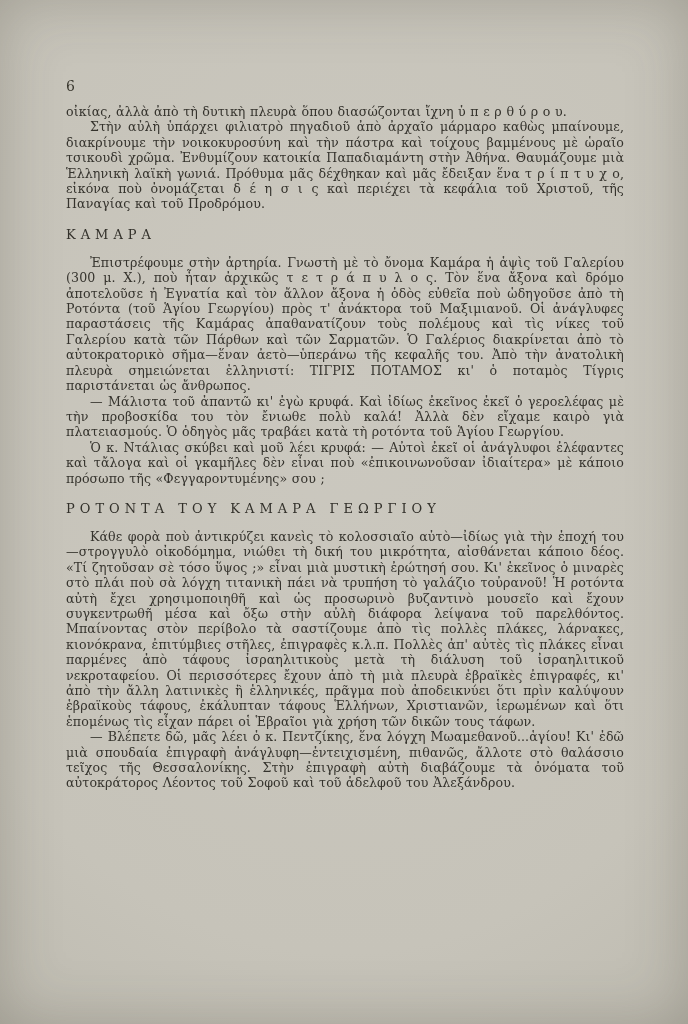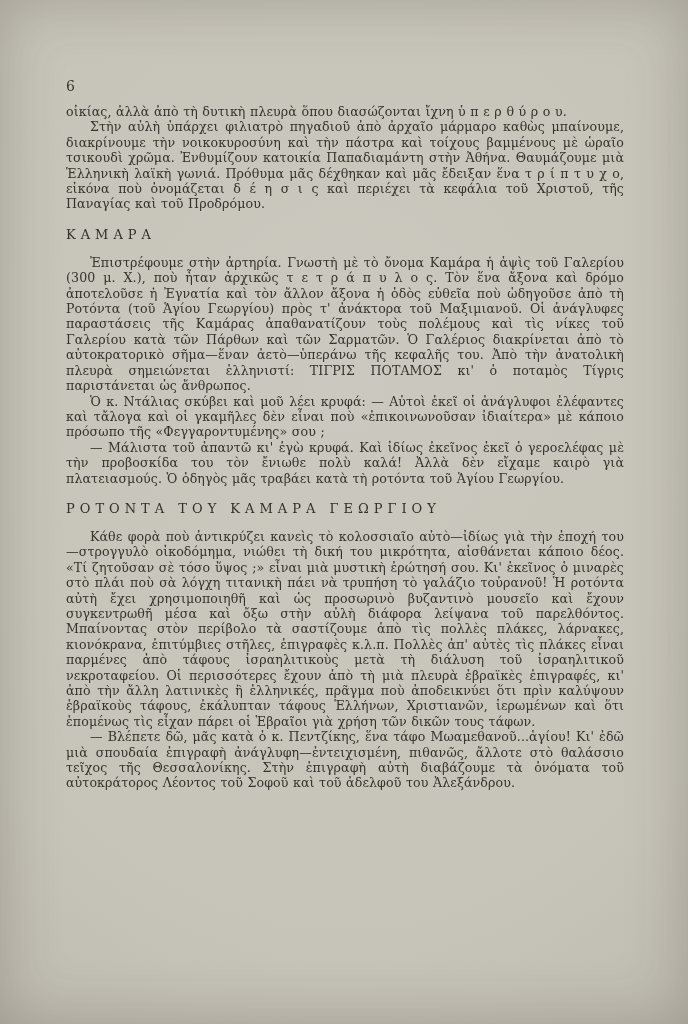--- a/index.html
+++ b/index.html
@@ -65,26 +65,26 @@
     <div class="body-text">
 
       <p class="no-indent">οἰκίας, ἀλλὰ ἀπὸ τὴ δυτικὴ πλευρὰ ὅπου διασώζονται ἴχνη ὑ π ε ρ θ ύ ρ ο υ.</p>
 
       <p>Στὴν αὐλὴ ὑπάρχει φιλιατρὸ πηγαδιοῦ ἀπὸ ἀρχαῖο μάρμαρο καθὼς μπαίνουμε, διακρίνουμε τὴν νοικοκυροσύνη καὶ τὴν πάστρα καὶ τοίχους βαμμένους μὲ ὡραῖο τσικουδὶ χρῶμα. Ἐνθυμίζουν κατοικία Παπαδιαμάντη στὴν Ἀθήνα. Θαυμάζουμε μιὰ Ἑλληνικὴ λαϊκὴ γωνιά. Πρόθυμα μᾶς δέχθηκαν καὶ μᾶς ἔδειξαν ἕνα τ ρ ί π τ υ χ ο, εἰκόνα ποὺ ὀνομάζεται δ έ η σ ι ς καὶ περιέχει τὰ κεφάλια τοῦ Χριστοῦ, τῆς Παναγίας καὶ τοῦ Προδρόμου.</p>
 
       <h2 class="section-heading">ΚΑΜΑΡΑ</h2>
 
       <p>Ἐπιστρέφουμε στὴν ἀρτηρία. Γνωστὴ μὲ τὸ ὄνομα Καμάρα ἡ ἁψὶς τοῦ Γαλερίου (300 μ. Χ.), ποὺ ἦταν ἀρχικῶς τ ε τ ρ ά π υ λ ο ς. Τὸν ἕνα ἄξονα καὶ δρόμο ἀποτελοῦσε ἡ Ἐγνατία καὶ τὸν ἄλλον ἄξονα ἡ ὁδὸς εὐθεῖα ποὺ ὡδηγοῦσε ἀπὸ τὴ Ροτόντα (τοῦ Ἁγίου Γεωργίου) πρὸς τ' ἀνάκτορα τοῦ Μαξιμιανοῦ. Οἱ ἀνάγλυφες παραστάσεις τῆς Καμάρας ἀπαθανατίζουν τοὺς πολέμους καὶ τὶς νίκες τοῦ Γαλερίου κατὰ τῶν Πάρθων καὶ τῶν Σαρματῶν. Ὁ Γαλέριος διακρίνεται ἀπὸ τὸ αὐτοκρατορικὸ σῆμα—ἕναν ἀετὸ—ὑπεράνω τῆς κεφαλῆς του. Ἀπὸ τὴν ἀνατολικὴ πλευρὰ σημειώνεται ἑλληνιστί: ΤΙΓΡΙΣ ΠΟΤΑΜΟΣ κι' ὁ ποταμὸς Τίγρις παριστάνεται ὡς ἄνθρωπος.</p>
 
+      <p>— Μάλιστα τοῦ ἀπαντῶ κι' ἐγὼ κρυφά. Καὶ ἰδίως ἐκεῖνος ἐκεῖ ὁ γεροελέφας μὲ τὴν προβοσκίδα του τὸν ἔνιωθε πολὺ καλά! Ἀλλὰ δὲν εἴχαμε καιρὸ γιὰ πλατειασμούς. Ὁ ὁδηγὸς μᾶς τραβάει κατὰ τὴ ροτόντα τοῦ Ἁγίου Γεωργίου.</p>
+
       <p>Ὁ κ. Ντάλιας σκύβει καὶ μοῦ λέει κρυφά: — Αὐτοὶ ἐκεῖ οἱ ἀνάγλυφοι ἐλέφαντες καὶ τἄλογα καὶ οἱ γκαμῆλες δὲν εἶναι ποὺ «ἐπικοινωνοῦσαν ἰδιαίτερα» μὲ κάποιο πρόσωπο τῆς «Φεγγαροντυμένης» σου ;</p>
-
-      <p>— Μάλιστα τοῦ ἀπαντῶ κι' ἐγὼ κρυφά. Καὶ ἰδίως ἐκεῖνος ἐκεῖ ὁ γεροελέφας μὲ τὴν προβοσκίδα του τὸν ἔνιωθε πολὺ καλά! Ἀλλὰ δὲν εἴχαμε καιρὸ γιὰ πλατειασμούς. Ὁ ὁδηγὸς μᾶς τραβάει κατὰ τὴ ροτόντα τοῦ Ἁγίου Γεωργίου.</p>
 
       <h2 class="section-heading">ΡΟΤΟΝΤΑ ΤΟΥ ΚΑΜΑΡΑ ΓΕΩΡΓΙΟΥ</h2>
 
       <p>Κάθε φορὰ ποὺ ἀντικρύζει κανεὶς τὸ κολοσσιαῖο αὐτὸ—ἰδίως γιὰ τὴν ἐποχή του—στρογγυλὸ οἰκοδόμημα, νιώθει τὴ δική του μικρότητα, αἰσθάνεται κάποιο δέος. «Τί ζητοῦσαν σὲ τόσο ὕψος ;» εἶναι μιὰ μυστικὴ ἐρώτησή σου. Κι' ἐκεῖνος ὁ μιναρὲς στὸ πλάι ποὺ σὰ λόγχη τιτανικὴ πάει νὰ τρυπήση τὸ γαλάζιο τοὐρανοῦ! Ἡ ροτόντα αὐτὴ ἔχει χρησιμοποιηθῆ καὶ ὡς προσωρινὸ βυζαντινὸ μουσεῖο καὶ ἔχουν συγκεντρωθῆ μέσα καὶ ὄξω στὴν αὐλὴ διάφορα λείψανα τοῦ παρελθόντος. Μπαίνοντας στὸν περίβολο τὰ σαστίζουμε ἀπὸ τὶς πολλὲς πλάκες, λάρνακες, κιονόκρανα, ἐπιτύμβιες στῆλες, ἐπιγραφὲς κ.λ.π. Πολλὲς ἀπ' αὐτὲς τὶς πλάκες εἶναι παρμένες ἀπὸ τάφους ἰσραηλιτικοὺς μετὰ τὴ διάλυση τοῦ ἰσραηλιτικοῦ νεκροταφείου. Οἱ περισσότερες ἔχουν ἀπὸ τὴ μιὰ πλευρὰ ἑβραϊκὲς ἐπιγραφές, κι' ἀπὸ τὴν ἄλλη λατινικὲς ἢ ἑλληνικές, πρᾶγμα ποὺ ἀποδεικνύει ὅτι πρὶν καλύψουν ἑβραϊκοὺς τάφους, ἐκάλυπταν τάφους Ἑλλήνων, Χριστιανῶν, ἱερωμένων καὶ ὅτι ἑπομένως τὶς εἶχαν πάρει οἱ Ἑβραῖοι γιὰ χρήση τῶν δικῶν τους τάφων.</p>
 
-      <p>— Βλέπετε δῶ, μᾶς κατὰ ὁ κ. Πεντζίκης, ἕνα τάφο Μωαμεθανοῦ...ἁγίου! Κι' ἐδῶ μιὰ σπουδαία ἐπιγραφὴ ἀνάγλυφη—ἐντειχισμένη, πιθανῶς, ἄλλοτε στὸ θαλάσσιο τεῖχος τῆς Θεσσαλονίκης. Στὴν ἐπιγραφὴ αὐτὴ διαβάζουμε τὰ ὀνόματα τοῦ αὐτοκράτορος Λέοντος τοῦ Σοφοῦ καὶ τοῦ ἀδελφοῦ του Ἀλεξάνδρου.</p>
+      <p>— Βλέπετε δῶ, μᾶς λέει ὁ κ. Πεντζίκης, ἕνα λόγχη Μωαμεθανοῦ...ἁγίου! Κι' ἐδῶ μιὰ σπουδαία ἐπιγραφὴ ἀνάγλυφη—ἐντειχισμένη, πιθανῶς, ἄλλοτε στὸ θαλάσσιο τεῖχος τῆς Θεσσαλονίκης. Στὴν ἐπιγραφὴ αὐτὴ διαβάζουμε τὰ ὀνόματα τοῦ αὐτοκράτορος Λέοντος τοῦ Σοφοῦ καὶ τοῦ ἀδελφοῦ του Ἀλεξάνδρου.</p>
 
 
     </div>
   </div>
 </div>
 
 </body></html>

